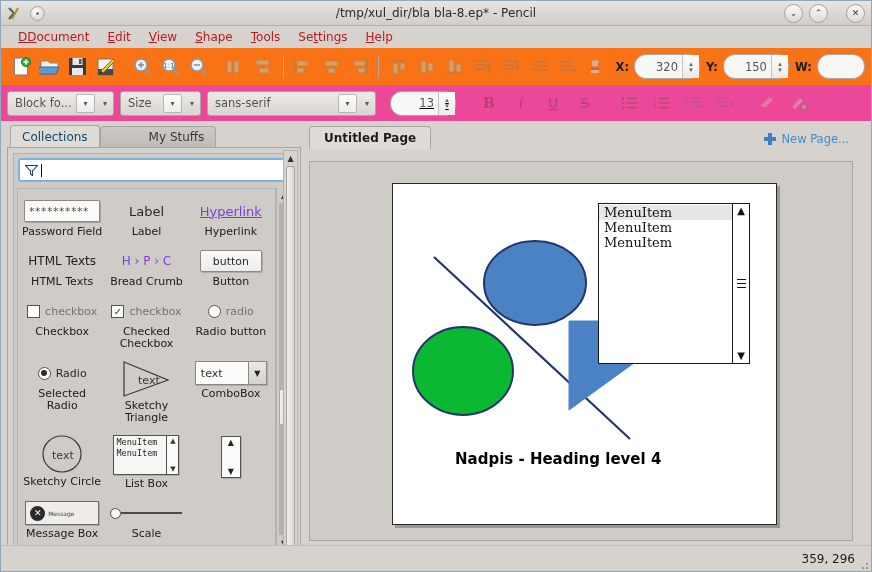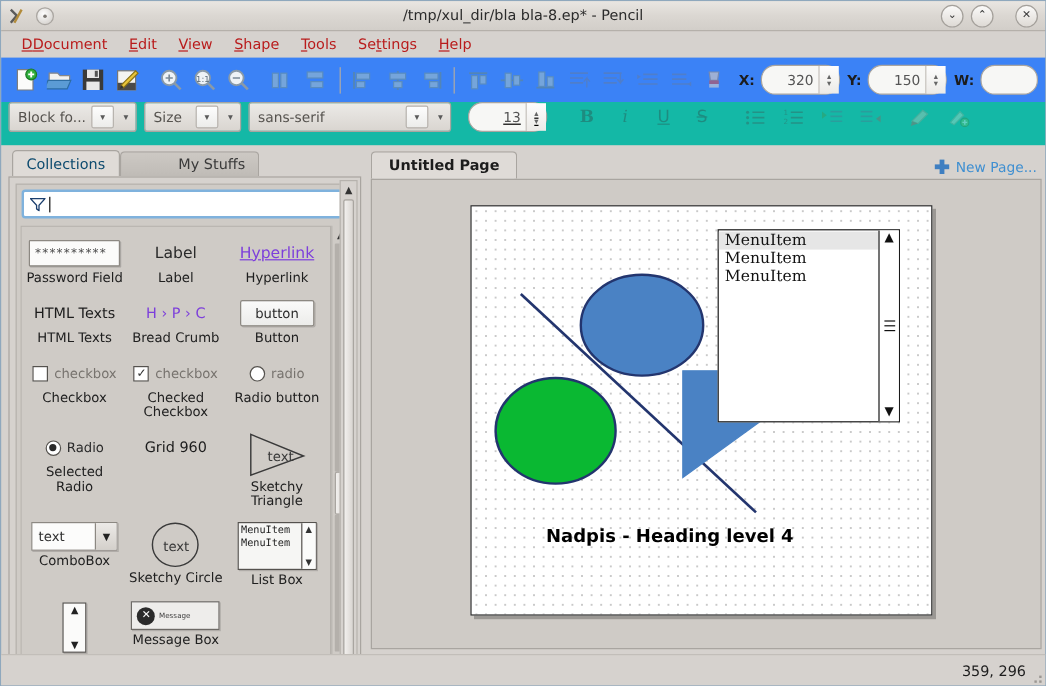--- a/index.html
+++ b/index.html
@@ -63,21 +63,21 @@
   .menuitem {
     padding: 2px 9px; font-size: 12px; color: #b91c1c;
   }
   .menuitem u { text-decoration: underline; }
 
   
   .toolbar1 {
     height: 37px; min-height: 37px;
     display: flex; align-items: center;
     padding: 0 6px; gap: 0px;
-    background: #3b82f6;
+    background: #f97316;
     border-bottom: none;
   }
   .tbtn {
     width: 29px; height: 29px;
     display: flex; align-items: center; justify-content: center;
   }
   .tsep { width: 9px; }
   .vrule { width: 1px; height: 22px; background: #b0aba5; margin: 0 5px; }
   .spinwrap { display: flex; align-items: center; gap: 5px; margin-left: 6px; }
   .spinlabel { font-weight: bold; font-size: 11.5px; color: #1c1c1c; }
@@ -98,23 +98,23 @@
     background: linear-gradient(to bottom,#fdfdfd,#eceae7);
     border-left: 1px solid #c5c1bc;
     display: flex; flex-direction: column; align-items: center; justify-content: center;
     font-size: 7px; color: #666; line-height: 6px;
   }
   .spinbox.narrow { width: 48px; }
 
   
   .toolbar2 {
     height: 36px; min-height: 36px;
-    display: flex; align-items: flex-start;
+    display: flex; align-items: center;
     padding: 0 6px; gap: 6px;
-    background: #14b8a6;
+    background: #ec4899;
   }
   .combo {
     height: 25px;
     background: linear-gradient(to bottom,#eceae7,#d9d5d0);
     border: 1px solid #a9a5a0;
     border-radius: 3px;
     display: flex; align-items: center;
     padding-left: 7px;
     font-size: 11.5px; color: #55524e;
   }
@@ -308,22 +308,23 @@
   .sbthumb {
     width: 100%;
     background: linear-gradient(to right,#f2f0ee,#d9d5d1);
     border: 1px solid #a9a5a0; border-radius: 2px;
   }
   .sbrest { flex: 1; background: #b4b0ab; border-radius: 1px; }
 
   
   .rightpane {
     flex: 1; display: flex; flex-direction: column;
-    padding: 4px 3px 4px 5px;
+    padding: 4px 18px 4px 5px;
     overflow: hidden;
+    gap: 12px;
   }
   .pagetabrow { display: flex; align-items: flex-end; height: 24px; position: relative; }
   .pagetab {
     height: 23px; padding: 0 14px;
     display: flex; align-items: center;
     font-size: 12px; font-weight: bold; color: #1c1c1c;
     background: #dfdbd7;
     border: 1px solid #a9a5a0; border-bottom: none;
     border-radius: 4px 4px 0 0;
   }
@@ -777,26 +778,20 @@
                 <div class="pcell">
                   <div class="pthumb">
                     <div class="th-chk" style="color:#2a2a2a;">
                       <span class="radiocircle sel"></span>
                       <span>Radio</span>
                     </div>
                   </div>
                   <div class="plabel">Selected Radio</div>
                 </div>
 
-                <div class="pcell">
-                  <div class="pthumb">
-                    <div class="th-grid960">Grid 960</div>
-                  </div>
-                  <div class="plabel"></div>
-                </div>
 
                 <div class="pcell">
                   <div class="pthumb" style="height:38px;">
                     <svg width="50" height="38" viewBox="0 0 50 38">
                         <path d="M3 2 L47 20 L3 36 z" fill="none" stroke="#3a3a3a" stroke-width="1.2"></path>
                         <text x="17" y="24" font-size="11" fill="#3a3a3a" font-family="DejaVu Sans, sans-serif">text</text>
                       </svg>
                   </div>
                   <div class="plabel">Sketchy Triangle</div>
                 </div>
@@ -850,20 +845,29 @@
                 <div class="pcell">
                   <div class="pthumb">
                     <div class="th-msgbox">
                       <span class="msg-x">✕</span>
                       <span style="font-size:6px;color:#444;">Message</span>
                     </div>
                   </div>
                   <div class="plabel">Message Box</div>
                 </div>
 
+                <div class="pcell">
+                  <div class="pthumb">
+                    <div class="th-scale">
+                      <span class="knob"></span>
+                      <span class="bar"></span>
+                    </div>
+                  </div>
+                  <div class="plabel">Scale</div>
+                </div>
 
               </div>
             </div>
             <div class="vscroll">
               <div class="sbarrow">▲</div>
               <div class="sbtrack">
                 <div class="sbrest" style="flex:0 0 56%;"></div>
                 <div class="sbthumb" style="height:36px;"></div>
                 <div class="sbrest"></div>
               </div>

